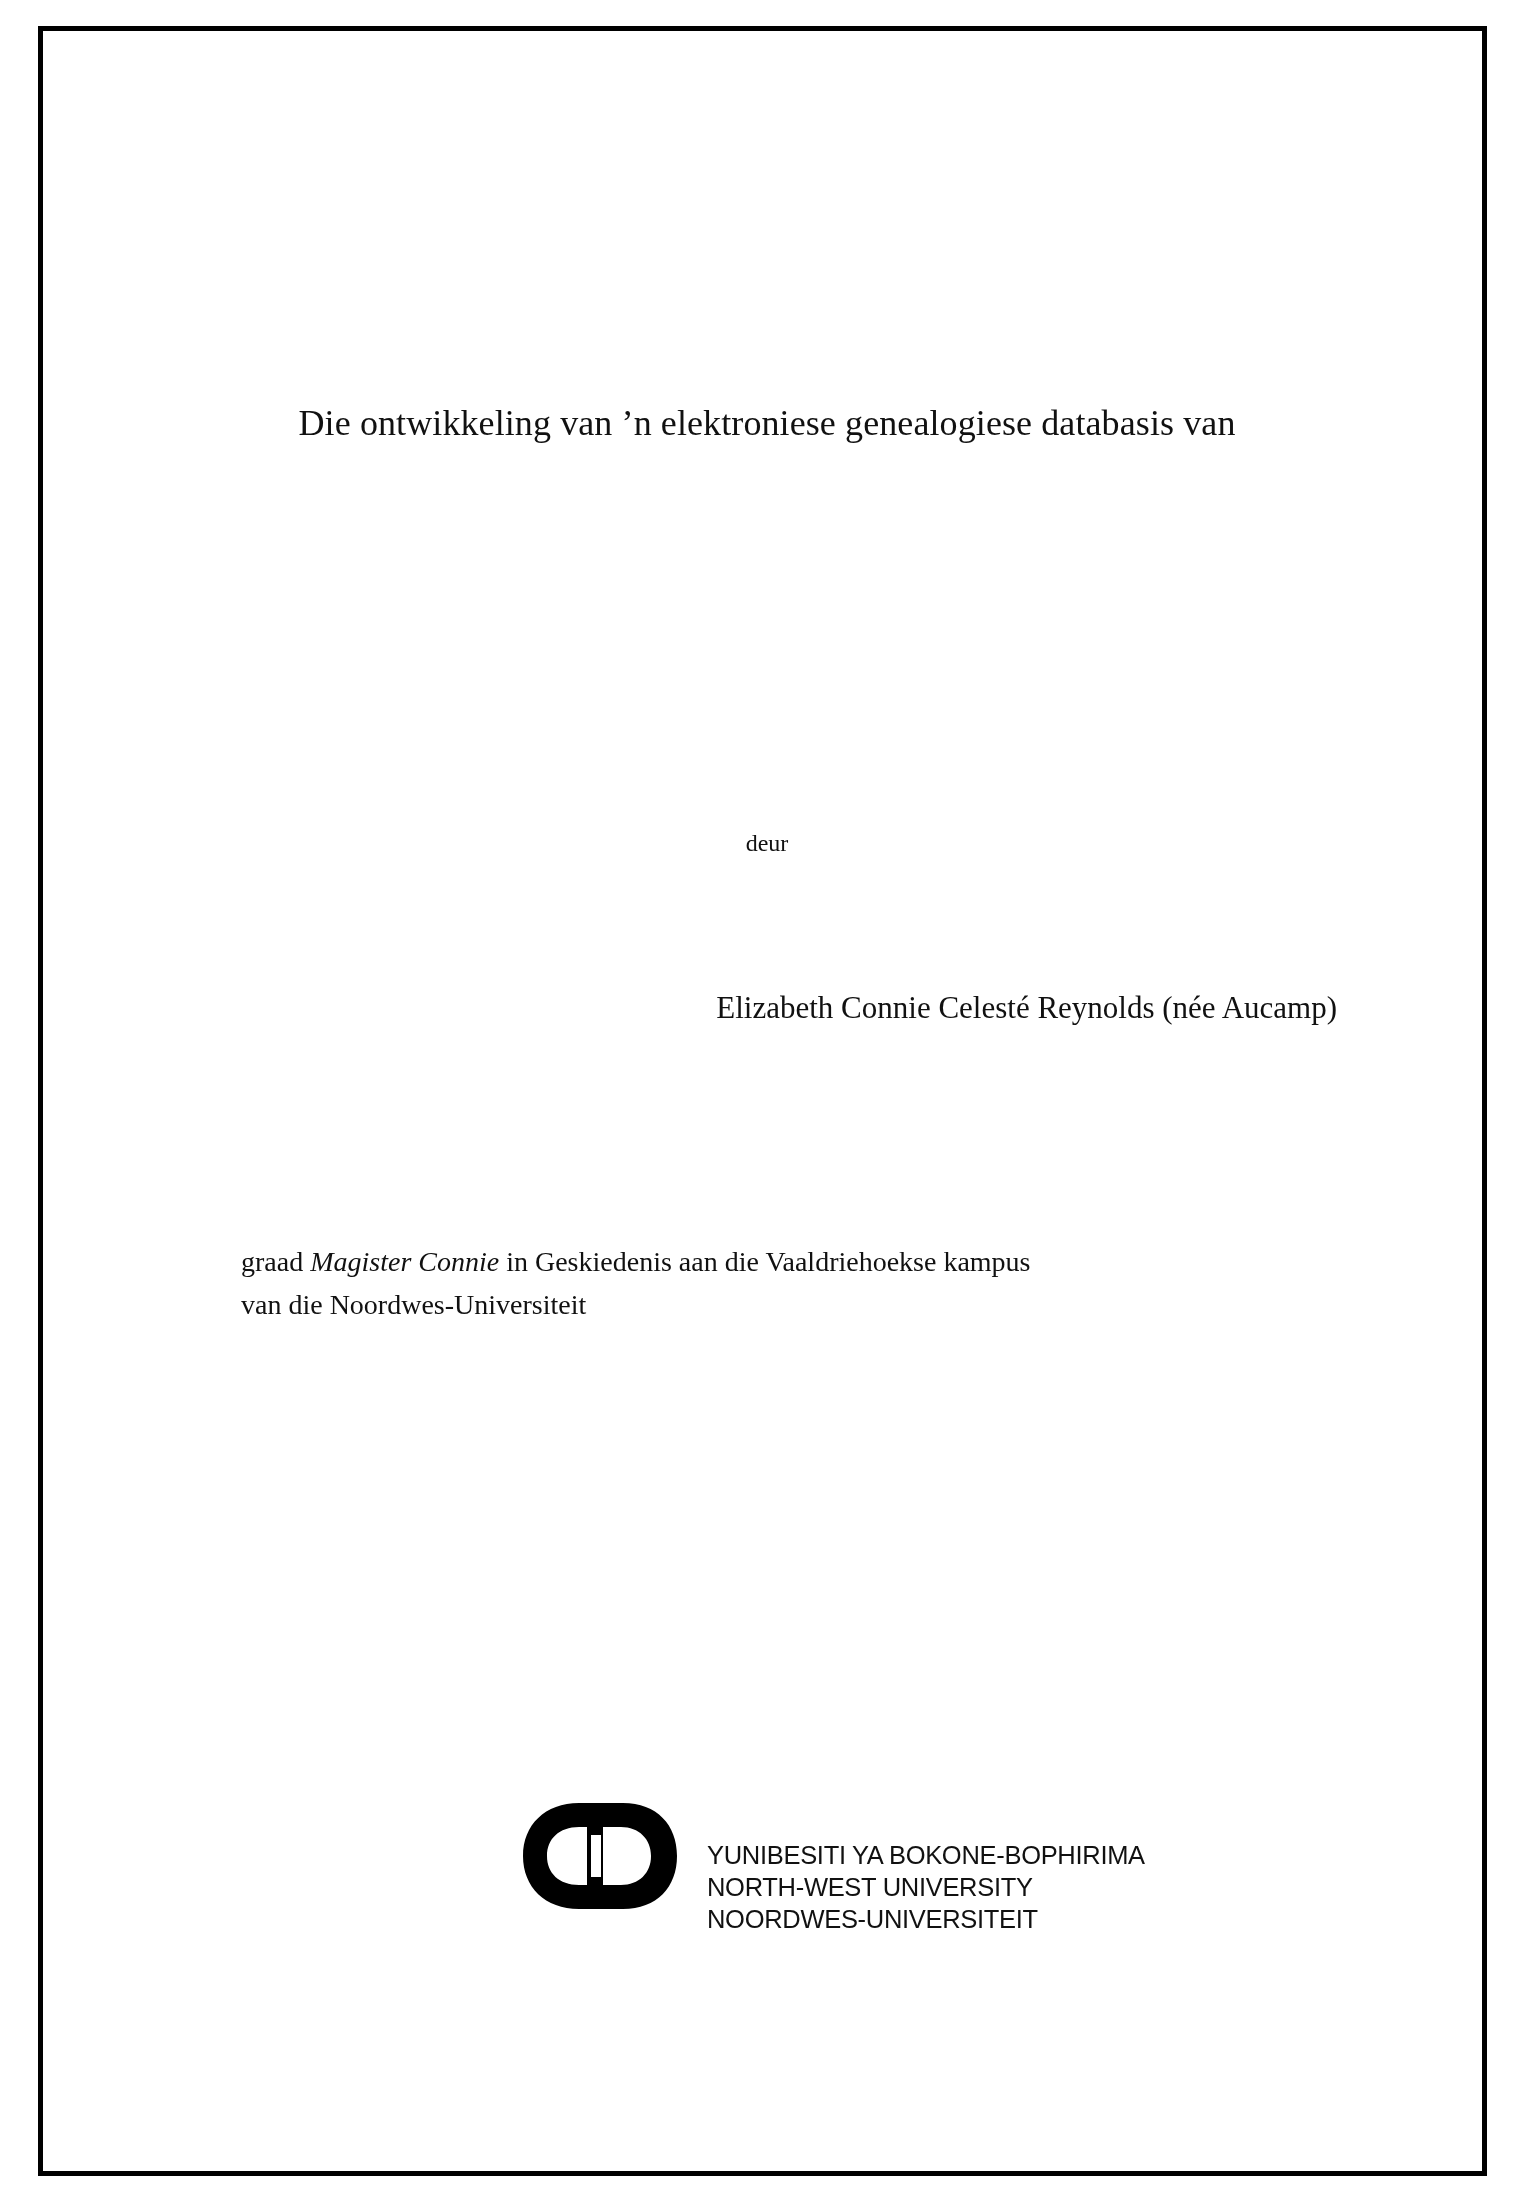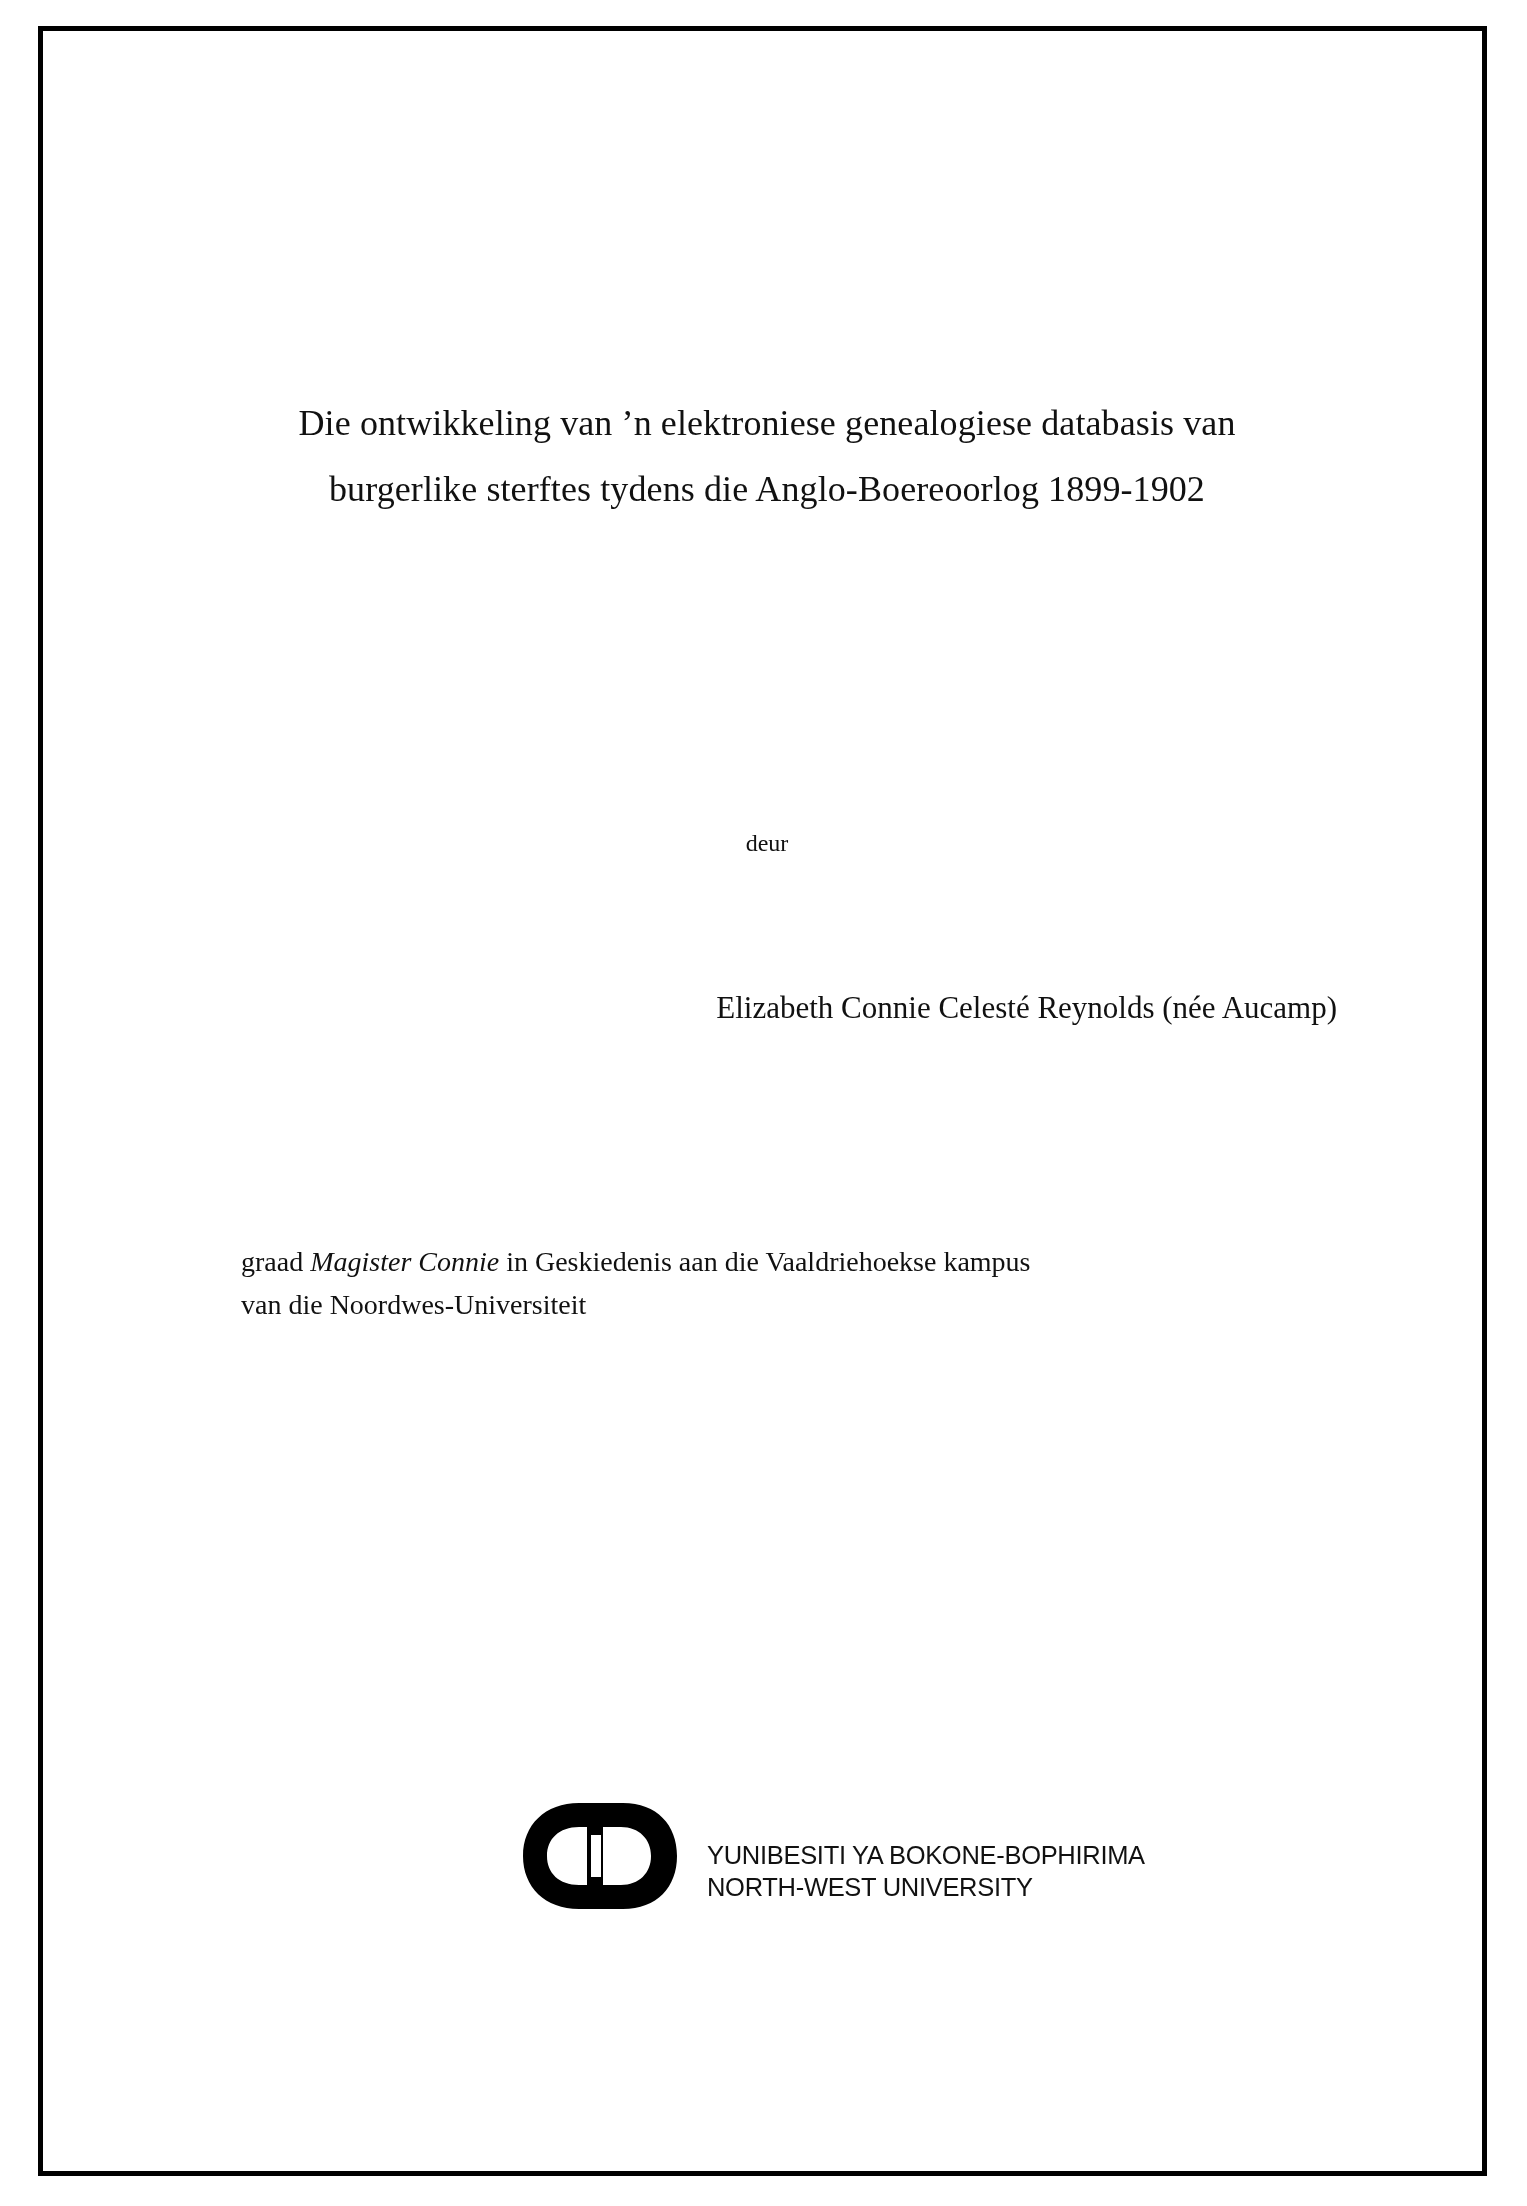--- a/index.html
+++ b/index.html
@@ -148,21 +148,20 @@
 <body>
 
 <div class="page-scan">
   <div class="page-border">
     <div class="page-inner">
 
       <div class="content">
 
         <div class="title-block">
           <div class="title-line">Die ontwikkeling van ’n elektroniese genealogiese databasis van</div>
-          <div class="title-line">burgerlike sterftes tydens die Anglo-Boereoorlog 1899-1902</div>
         </div>
 
         <div class="deur">deur</div>
 
         <div class="author">Elizabeth Connie Celesté Reynolds (née Aucamp)</div>
 
         <div class="statement">
           <div class="line2"><span>graad </span><em>Magister Connie</em><span> in Geskiedenis aan die Vaaldriehoekse kampus</span></div>
           <div class="line3">van die Noordwes-Universiteit</div>
         </div>
@@ -173,19 +172,20 @@
 
             <path d="M62 2 C28 2 6 24 6 55 C6 86 28 108 62 108 L78 108 L78 84 L62 84 C42 84 30 72 30 55 C30 38 42 26 62 26 L78 26 L78 2 Z" fill="#000"></path>
             <path d="M84 2 L84 26 L104 26 C122 26 134 38 134 55 C134 72 122 84 104 84 L84 84 L84 108 L106 108 C140 108 160 86 160 55 C160 24 140 2 106 2 Z" fill="#000"></path>
             <rect x="78" y="40" width="18" height="30" fill="#fff"></rect>
             <rect x="70" y="2" width="16" height="106" fill="#000"></rect>
             <rect x="74" y="34" width="10" height="42" fill="#fff"></rect>
           </svg>
           <div class="logo-text">
             <div>YUNIBESITI YA BOKONE-BOPHIRIMA</div>
             <div>NORTH-WEST UNIVERSITY</div>
+            <div>NOORDWES-UNIVERSITEIT</div>
           </div>
         </div>
 
       </div>
     </div>
   </div>
 </div>
 
 </body></html>

